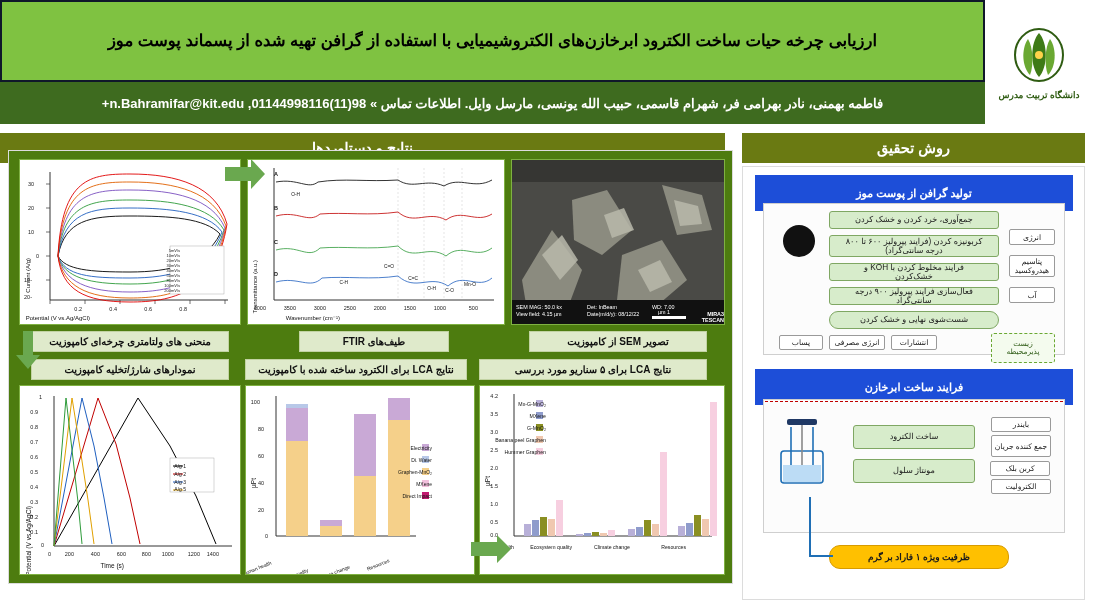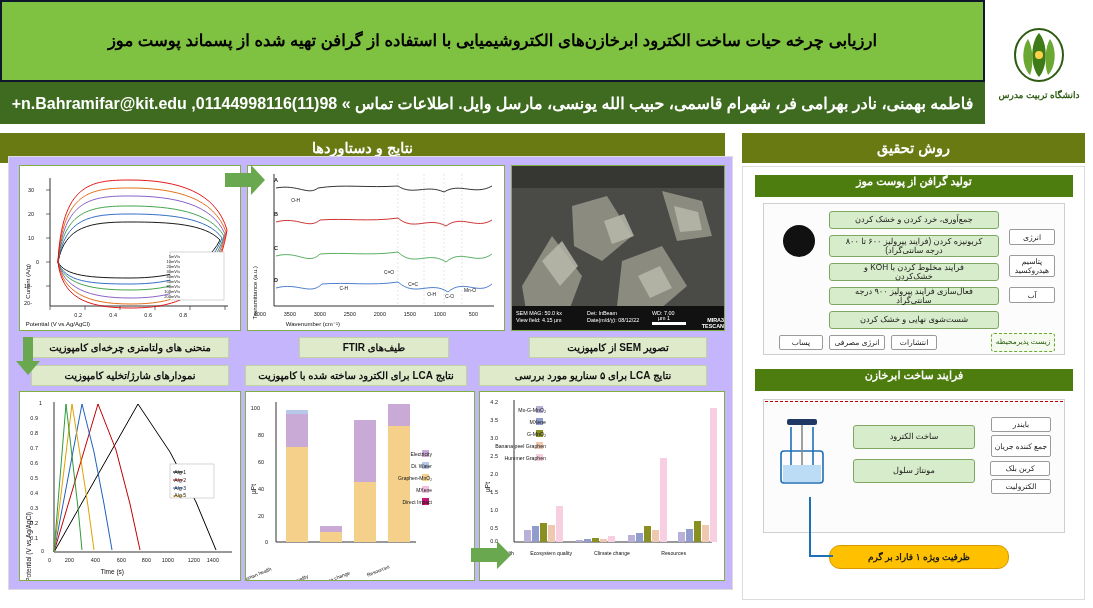--- a/index.html
+++ b/index.html
@@ -3,52 +3,52 @@
 <meta charset="utf-8">
 <style>
   html,body{margin:0;padding:0;background:#ffffff;}
   body{width:1093px;height:608px;font-family:"Liberation Sans",sans-serif;overflow:hidden;position:relative;}
   .poster{position:absolute;inset:0;}
 
   
   .title-bar{position:absolute;left:0;top:0;width:985px;height:82px;background:#7fc241;border:2px solid #0f172a;box-sizing:border-box;display:flex;align-items:center;justify-content:center;}
   .title-bar .t{color:#000;font-size:16.5px;font-weight:bold;line-height:1.55;text-align:center;padding:0 18px;}
   .authors-bar{position:absolute;left:0;top:82px;width:985px;height:42px;background:#3e6b1f;display:flex;align-items:center;justify-content:center;}
-  .authors-bar .a{color:#ffffff;font-size:16px;font-weight:bold;text-align:center;padding:0 10px;}
+  .authors-bar .a{color:#ffffff;font-size:13px;font-weight:bold;text-align:center;padding:0 10px;}
   .logo{position:absolute;right:0;top:0;width:108px;height:124px;background:#ffffff;display:flex;flex-direction:column;align-items:center;justify-content:center;}
   .logo .mark{width:62px;height:62px;position:relative;}
   .logo .uni-name{font-size:9px;color:#2f5c12;font-weight:bold;margin-top:3px;letter-spacing:.2px;}
 
   
   .sec-head{position:absolute;height:30px;background:#6a7a12;display:flex;align-items:center;justify-content:center;}
   .sec-head span{color:#ffffff;font-size:14.5px;font-weight:bold;}
   #sec-results{left:0;top:133px;width:725px;}
   #sec-method{left:742px;top:133px;width:343px;}
 
   .panel{position:absolute;box-sizing:border-box;}
 
   
-  #results-panel{left:8px;top:156px;width:725px;height:434px;background:#c4b5fd;border:1px solid #dcdcdc;}
+  #results-panel{left:8px;top:150px;width:725px;height:434px;background:#4d7c0f;border:1px solid #dcdcdc;}
   #method-panel{left:742px;top:166px;width:343px;height:434px;background:#ffffff;border:1px solid #dcdcdc;}
 
   
   .caption{position:absolute;background:#dfeacb;border:1px solid #c2d3a3;box-sizing:border-box;display:flex;align-items:center;justify-content:center;text-align:center;color:#111;font-size:10px;font-weight:bold;padding:1px 3px;line-height:1.15;}
 
   
   .fig{position:absolute;box-sizing:border-box;border:1px solid #7fb142;background:#fff;overflow:hidden;}
 
   
   .arrow{position:absolute;}
 
   
-  .mhead{position:absolute;height:22px;background:#4d7c0f;display:flex;justify-content:center;color:#fff;font-size:11px;font-weight:bold;}
+  .mhead{position:absolute;height:36px;background:#1d4ed8;display:flex;align-items:center;justify-content:center;color:#fff;font-size:11px;font-weight:bold;}
   .mhead:before{content:"";position:absolute;right:-11px;top:0;border-top:11px solid transparent;border-bottom:11px solid transparent;border-right:11px solid transparent;}
   .mbox{position:absolute;box-sizing:border-box;background:#d7eccb;border:1px solid #7fa763;border-radius:3px;display:flex;align-items:center;justify-content:center;text-align:center;font-size:8.2px;color:#1a1a1a;padding:1px 15px;line-height:1.15;}
   .sbox{position:absolute;box-sizing:border-box;background:#ffffff;border:1px solid #9a9a9a;border-radius:2px;display:flex;align-items:center;justify-content:center;text-align:center;font-size:7.6px;color:#1a1a1a;padding:0 2px;}
-  .dashbox{position:absolute;box-sizing:border-box;border:1px dashed #6aa832;border-radius:3px;display:flex;align-items:center;justify-content:center;text-align:center;font-size:7.4px;color:#2d5a14;background:#f4fbee;line-height:1.12;padding:3px;}
+  .dashbox{position:absolute;box-sizing:border-box;border:1px dashed #6aa832;border-radius:3px;display:flex;align-items:center;justify-content:center;text-align:center;font-size:7.4px;color:#2d5a14;background:#f4fbee;line-height:1.12;padding:14px;}
   .pill{position:absolute;box-sizing:border-box;background:#ffc000;border:1px solid #d79b00;border-radius:11px;display:flex;align-items:center;justify-content:center;font-size:9px;font-weight:bold;color:#1a1a1a;}
   .innerframe{position:absolute;box-sizing:border-box;border:1px solid #cfcfcf;background:#fcfcfc;}
   .redline{position:absolute;border-top:1px dashed #c00000;}
   .blueline{position:absolute;background:#1f6fb5;}
 
   .sem-label{position:absolute;color:#fff;font-size:5.4px;font-family:"Liberation Sans",sans-serif;}
   .sem-bar{position:absolute;background:#fff;height:3px;}
 </style>
 </head>
 <body>
@@ -406,21 +406,21 @@
     <div class="mhead" style="left:12px;top:8px;width:318px;">
       <span>تولید گرافن از پوست موز</span>
     </div>
 
     <div class="innerframe" style="left:20px;top:36px;width:302px;height:152px;"></div>
 
     <div class="mbox" style="left:86px;top:44px;width:170px;height:18px;">جمع‌آوری، خرد کردن و خشک کردن</div>
     <div class="mbox" style="left:86px;top:68px;width:170px;height:22px;">کربونیزه کردن (فرایند پیرولیز ۶۰۰ تا ۸۰۰ درجه سانتی‌گراد)</div>
     <div class="mbox" style="left:86px;top:96px;width:170px;height:18px;">فرایند مخلوط کردن با KOH و خشک‌کردن</div>
     <div class="mbox" style="left:86px;top:120px;width:170px;height:18px;">فعال‌سازی فرایند پیرولیز ۹۰۰ درجه سانتی‌گراد</div>
-    <div class="mbox" style="left:86px;top:144px;width:170px;height:18px;">شست‌شوی نهایی و خشک کردن</div>
+    <div class="mbox" style="left:86px;top:144px;width:170px;height:18px;border-radius:9px;">شست‌شوی نهایی و خشک کردن</div>
 
     <div class="sbox" style="left:266px;top:62px;width:46px;height:16px;">انرژی</div>
     <div class="sbox" style="left:266px;top:88px;width:46px;height:22px;">پتاسیم هیدروکسید</div>
     <div class="sbox" style="left:266px;top:120px;width:46px;height:16px;">آب</div>
 
     <div class="sbox" style="left:36px;top:168px;width:44px;height:15px;">پساب</div>
     <div class="sbox" style="left:86px;top:168px;width:56px;height:15px;">انرژی مصرفی</div>
     <div class="sbox" style="left:148px;top:168px;width:46px;height:15px;">انتشارات</div>
     <div class="dashbox" style="left:248px;top:166px;width:64px;height:19px;">زیست پذیرمحیطه</div>
 

